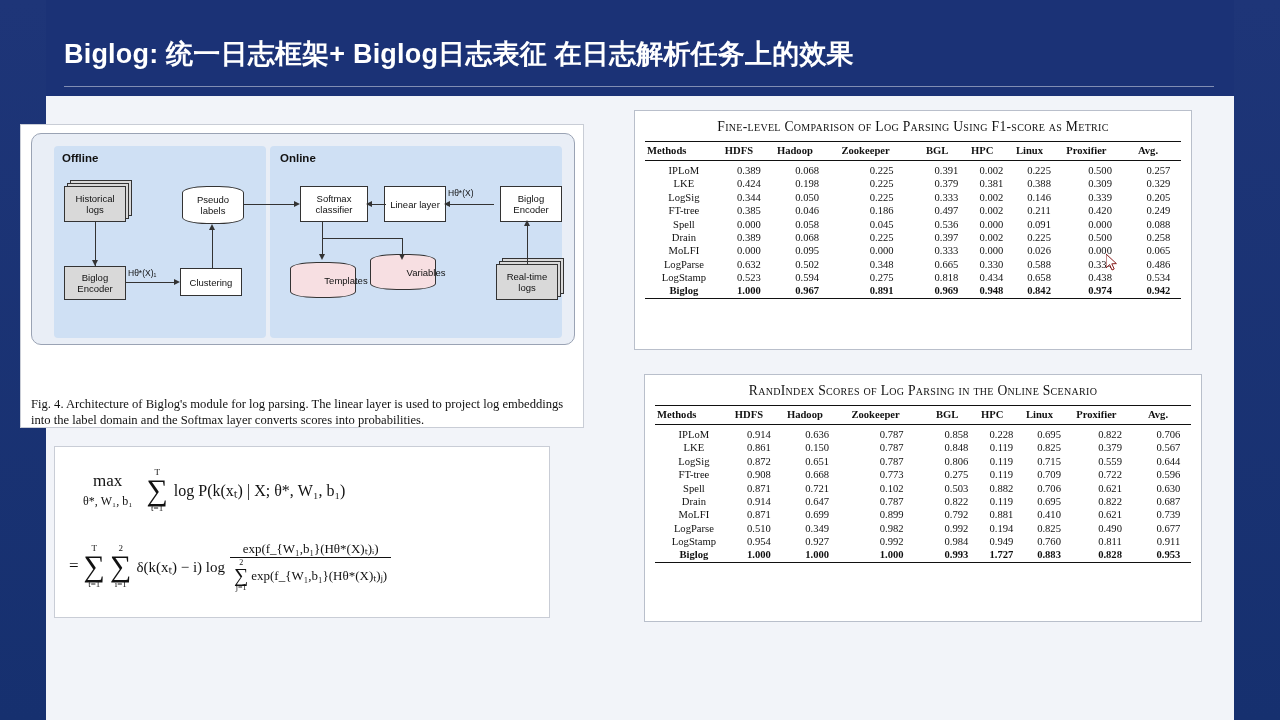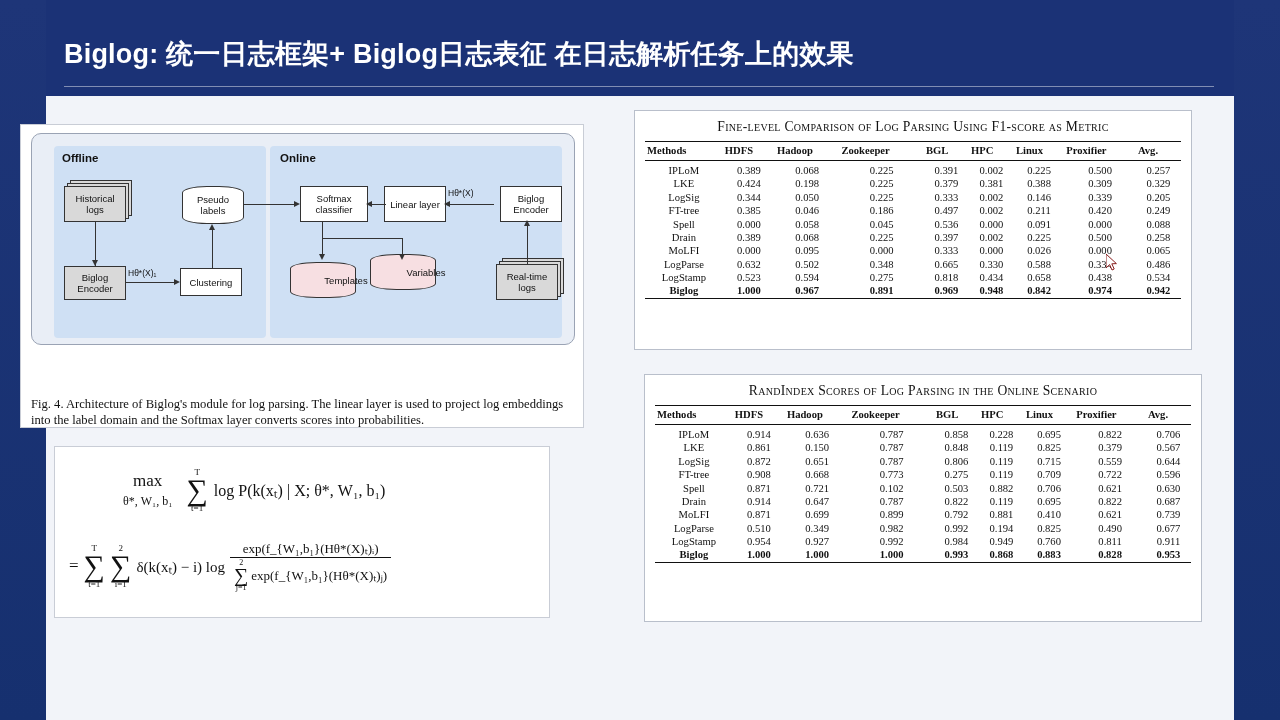--- a/index.html
+++ b/index.html
@@ -179,21 +179,21 @@
     <div class="conn arrow-h" style="left:290px; top:104px; width:80px;"></div>
     <div class="conn arrow-v" style="left:370px; top:104px; height:20px;"></div>
     <div class="arrowhead down" style="left:366.5px; top:120px;"></div>
     <div class="conn arrow-h" style="left:212px; top:70px; width:52px;"></div>
     <div class="arrowhead" style="left:262px; top:66.5px;"></div>
   </div>
   <div class="fig-caption">Fig. 4.   Architecture of Biglog's module for log parsing. The linear layer is used to project log embeddings into the label domain and the Softmax layer converts scores into probabilities.</div>
 </div>
 
 <div class="formula-box">
-  <div class="fml" style="left:28px; top:20px; display:flex; align-items:center; gap:6px;margin-left:40px;">
+  <div class="fml" style="left:28px; top:20px; display:flex; align-items:center; gap:6px;">
     <span style="display:inline-block; text-align:center;">
       <span style="font-size:17px;">max</span><br>
       <span style="font-size:12px;">θ*, W₁, b₁</span>
     </span>
     <span style="display:inline-block; text-align:center; margin-left:8px;">
       <span style="font-size:9px; display:block;">T</span>
       <span class="big-sum" style="display:block;">∑</span>
       <span style="font-size:9px; display:block;">t=1</span>
     </span>
     <span style="font-size:16px;">log P(k(xₜ) | X; θ*, W₁, b₁)</span>
@@ -472,21 +472,21 @@
           <td>0.760</td>
           <td>0.811</td>
           <td>0.911</td>
         </tr>
         <tr class="last">
           <td class="first">Biglog</td>
           <td>1.000</td>
           <td>1.000</td>
           <td>1.000</td>
           <td>0.993</td>
-          <td>0.868</td>
+          <td>1.727</td>
           <td>0.883</td>
           <td>0.828</td>
           <td>0.953</td>
         </tr>
       </tbody>
   </table>
 </div>
 
 <div class="cursor">
   <svg width="12" height="18" viewBox="0 0 12 18">

